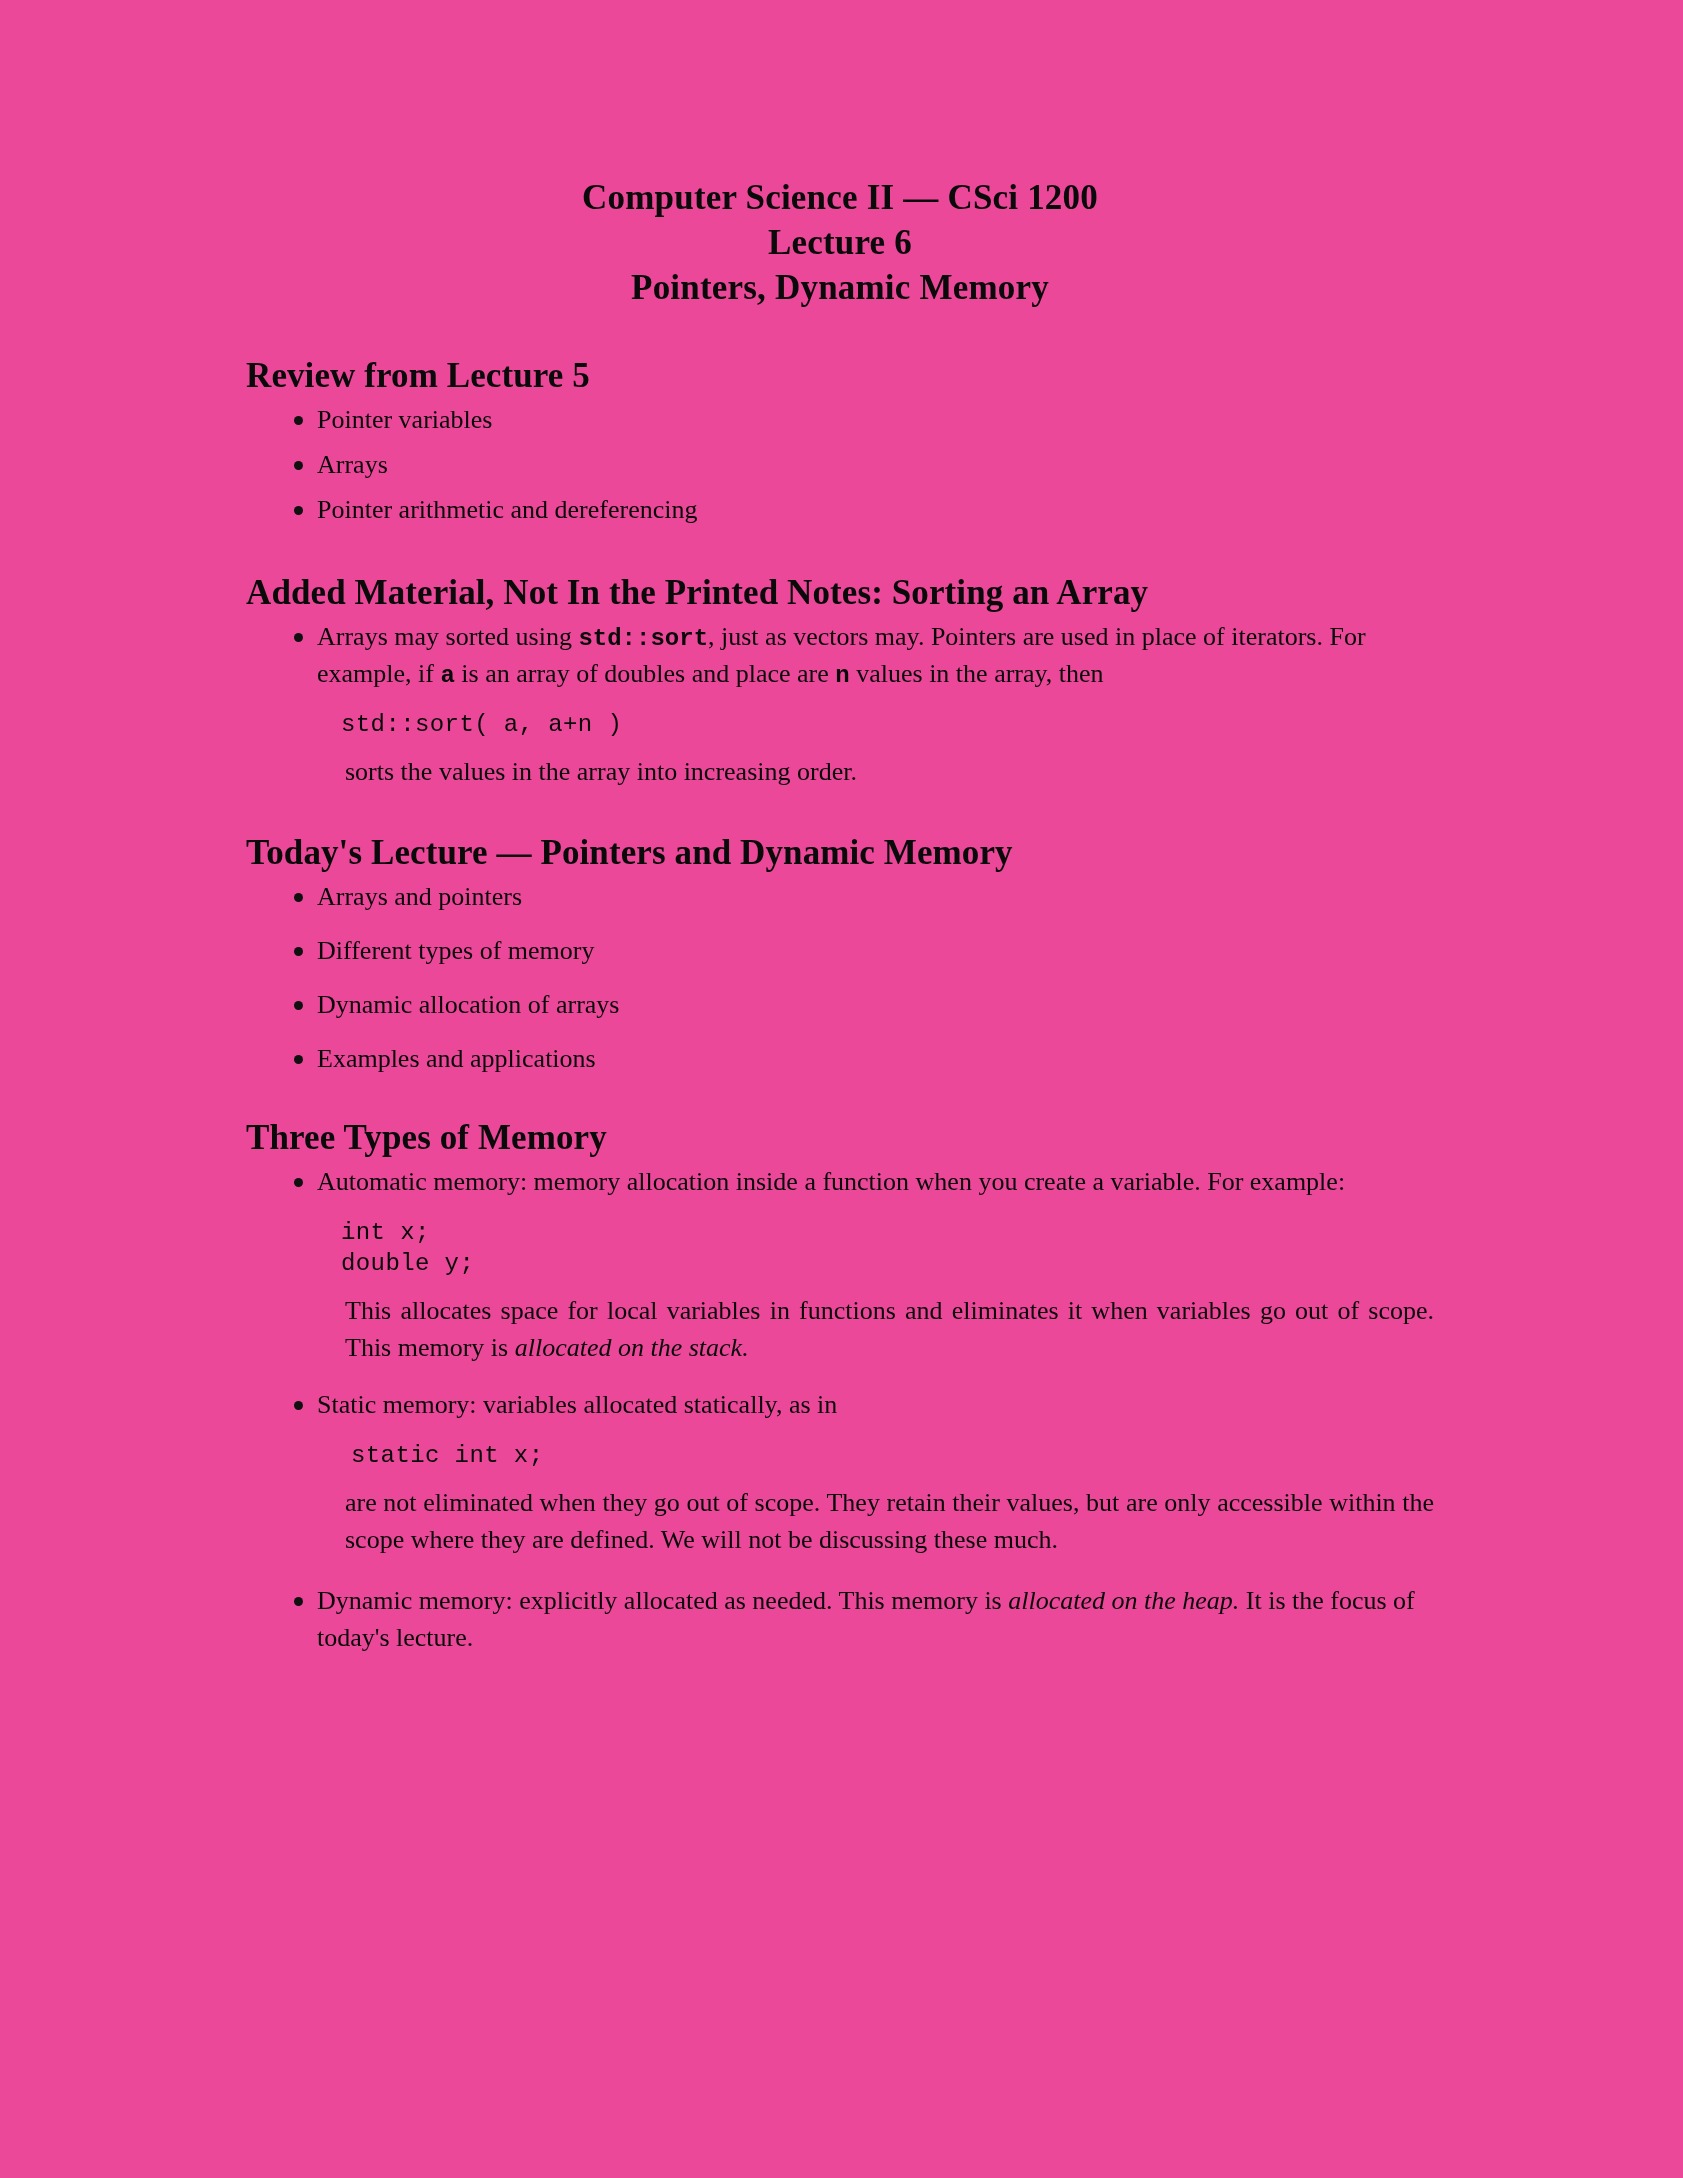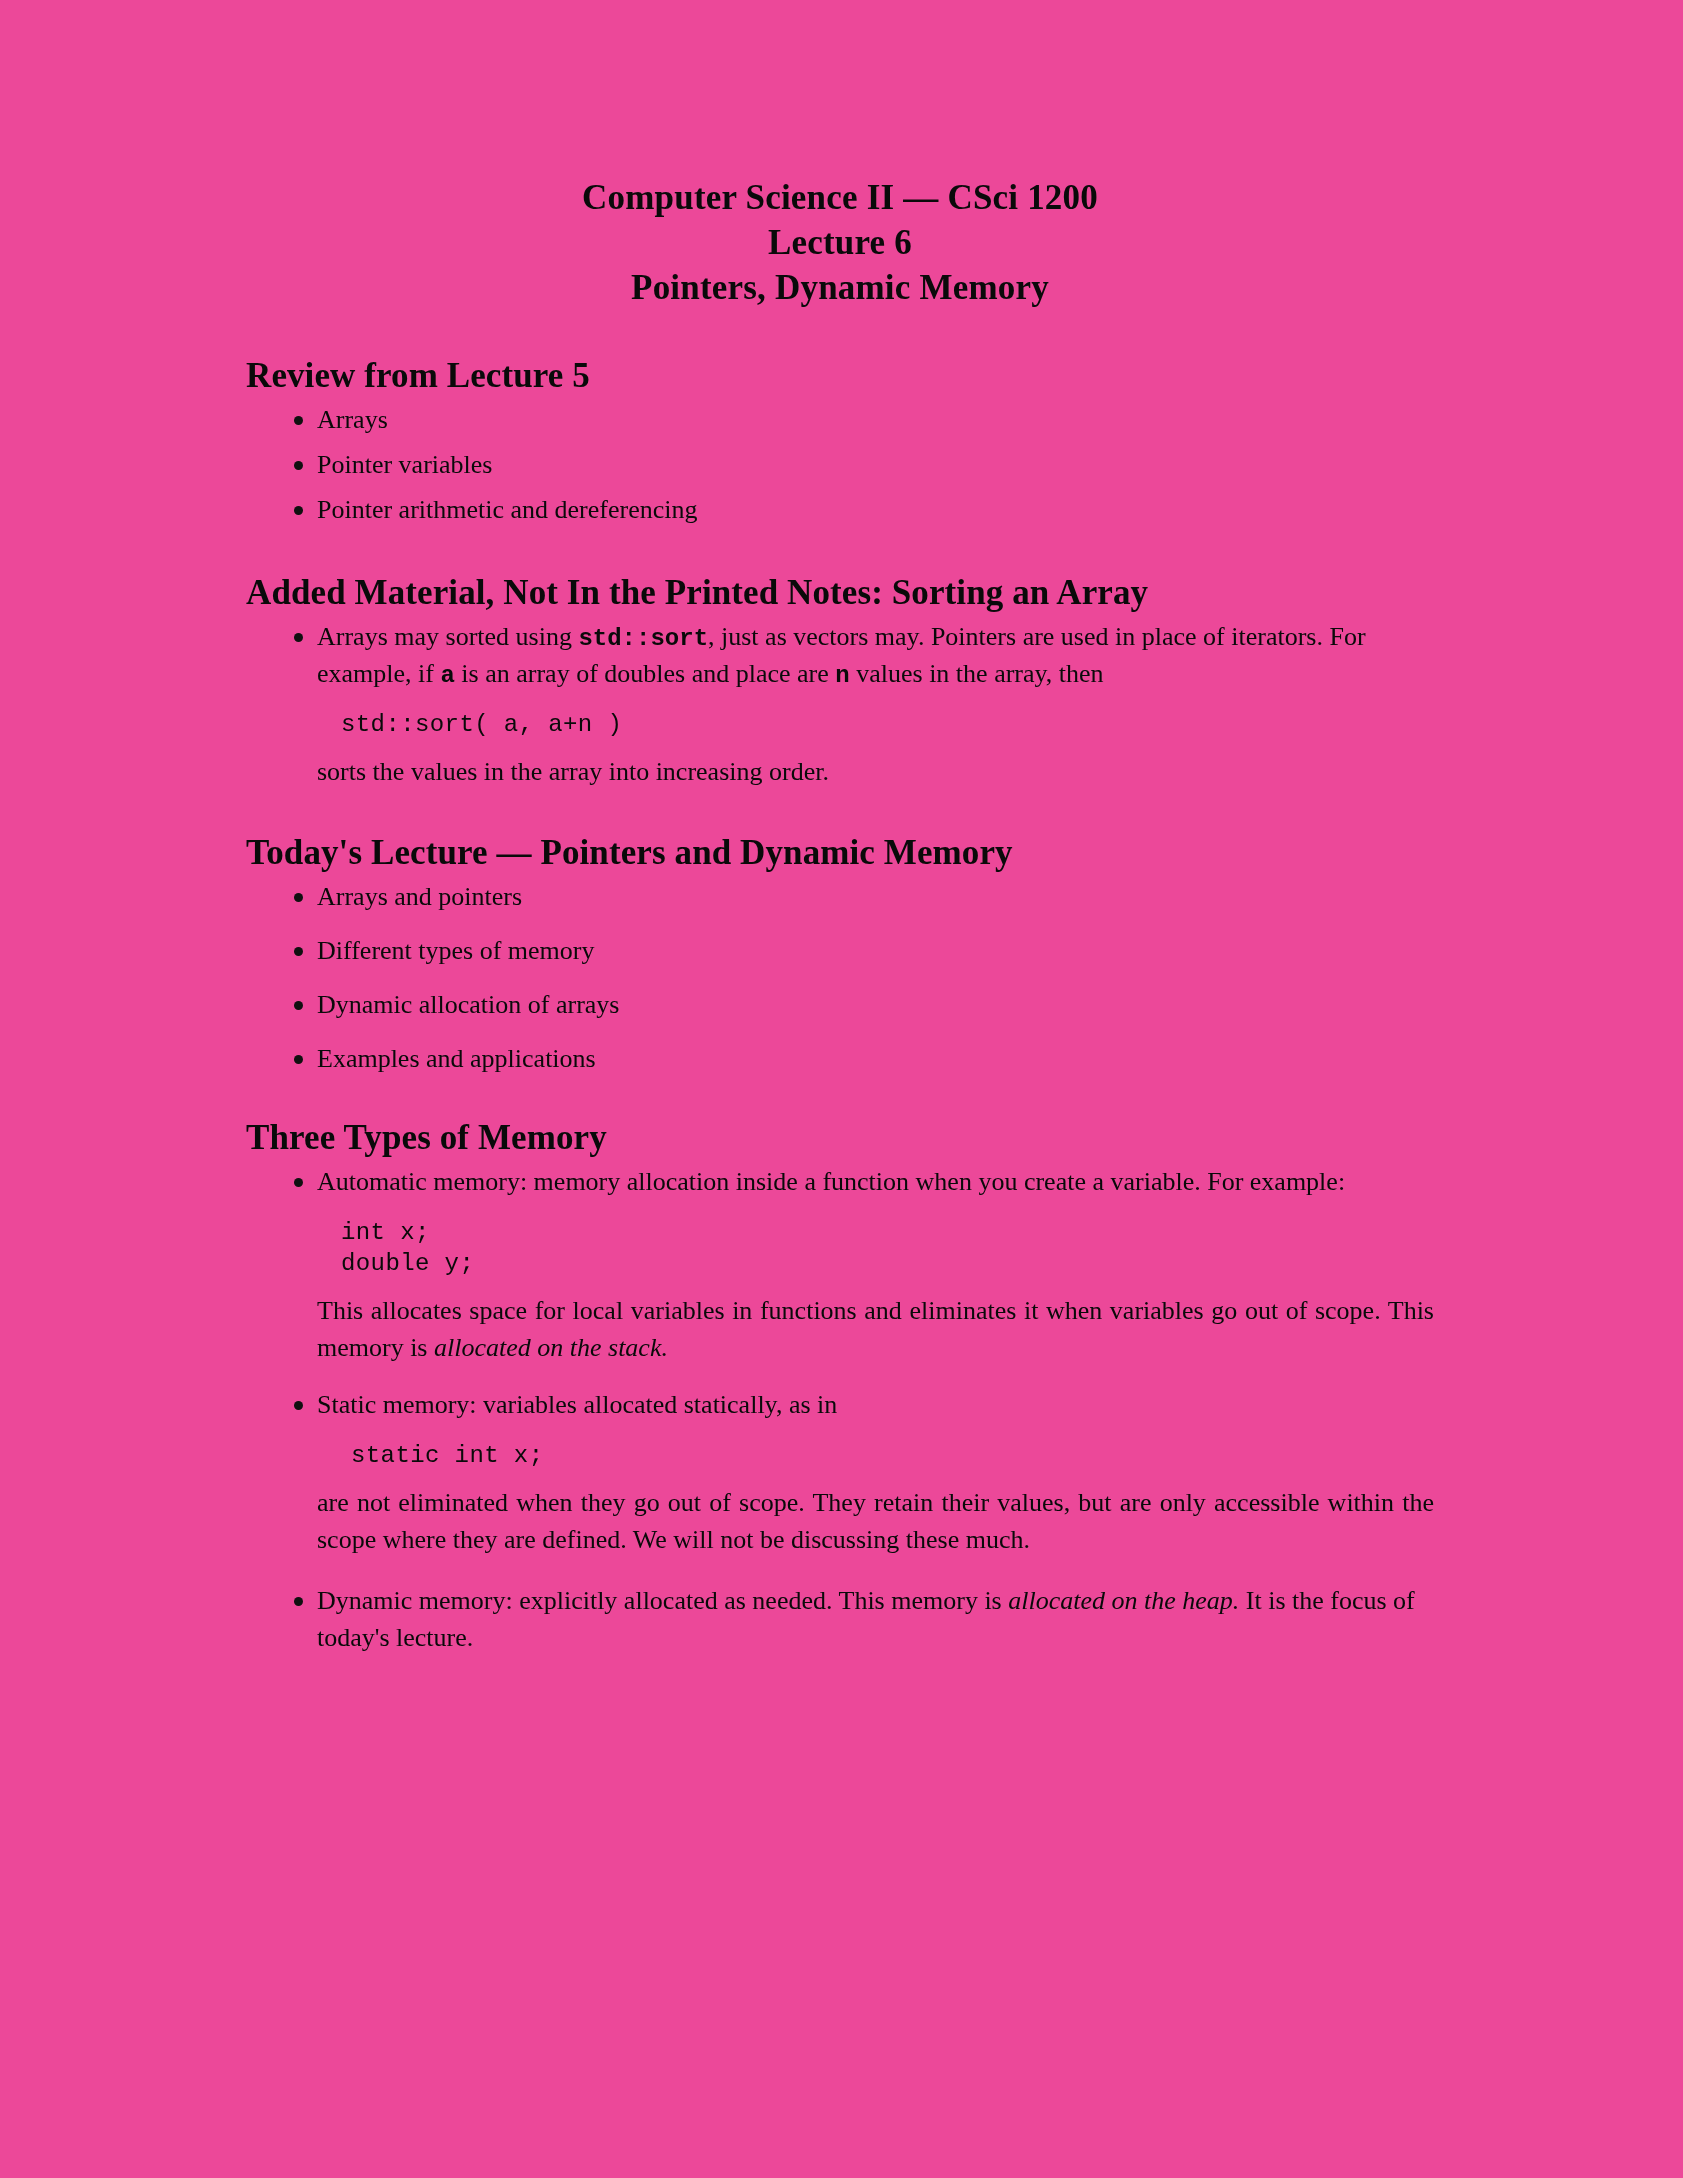--- a/index.html
+++ b/index.html
@@ -88,20 +88,21 @@
     font-size: 26px;
     line-height: 1.42;
   }
   .para.nojust { text-align: left; }
 
   .follow-para {
     font-size: 26px;
     line-height: 1.42;
     text-align: justify;
     margin-top: 14px;
+    margin-left: 28px;
   }
   .follow-para.nojust { text-align: left; }
 
   
   code, .code-line {
     font-family: "Liberation Mono", "DejaVu Sans Mono", monospace;
     font-size: 24px;
     letter-spacing: 0.4px;
   }
   .code-block {
@@ -132,25 +133,25 @@
       <div class="title-line">Computer Science II — CSci 1200</div>
       <div class="title-line">Lecture 6</div>
       <div class="title-line">Pointers, Dynamic Memory</div>
     </div>
 
     <div class="section" style="margin-bottom:44px;">
       <div class="section-heading">Review from Lecture 5</div>
       <ul class="bullets">
         <li class="spaced">
           <span class="bullet-dot"></span>
+          <span>Pointer variables</span>
+        </li>
+        <li class="spaced">
+          <span class="bullet-dot"></span>
           <span>Arrays</span>
-        </li>
-        <li class="spaced">
-          <span class="bullet-dot"></span>
-          <span>Pointer variables</span>
         </li>
         <li class="spaced">
           <span class="bullet-dot"></span>
           <span>Pointer arithmetic and dereferencing</span>
         </li>
       </ul>
     </div>
 
     <div class="section" style="margin-bottom:42px;">
       <div class="section-heading">Added Material, Not In the Printed Notes: Sorting an Array</div>

